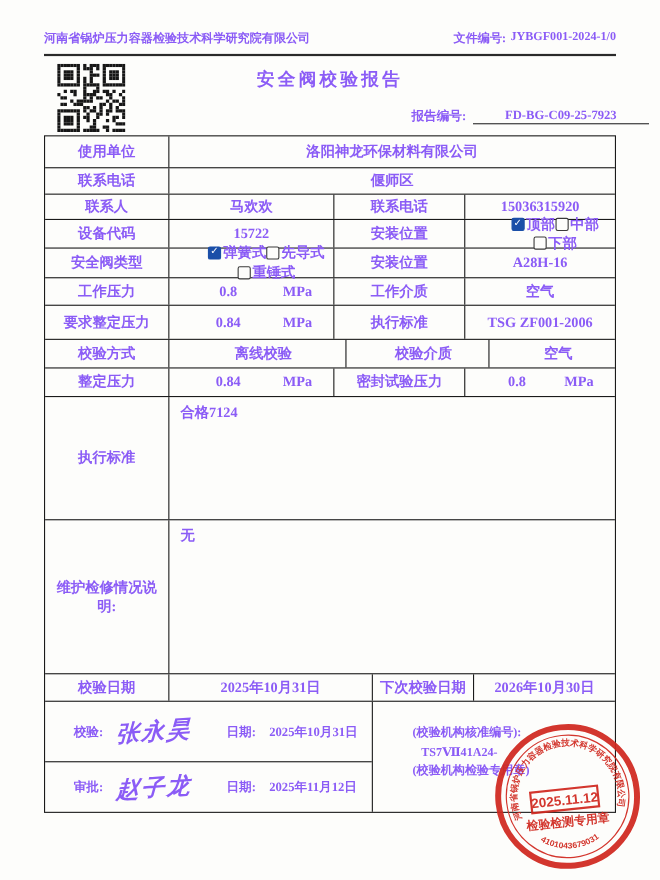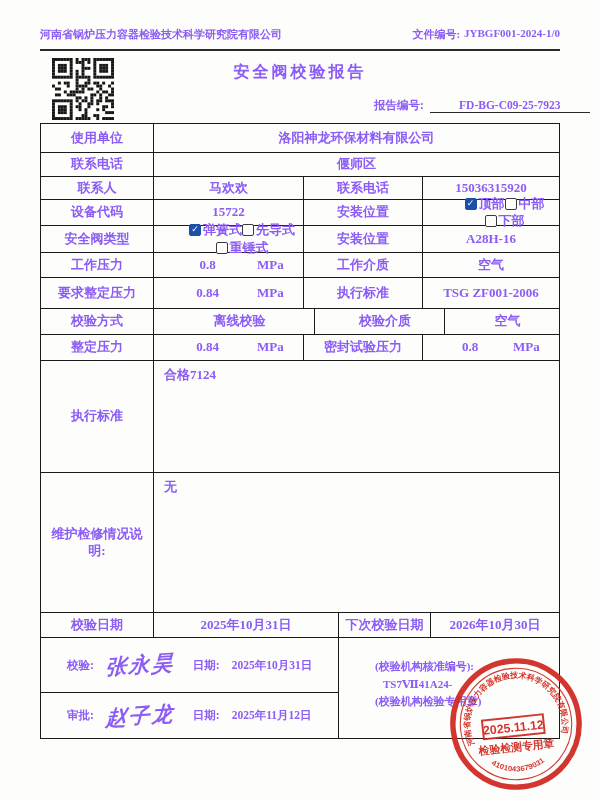--- a/index.html
+++ b/index.html
@@ -48,21 +48,21 @@
   .btm{display:flex;height:100px;box-sizing:border-box;}
   .btm-left{width:298px;flex:none;border-right:1.4px solid #1a1a1a;display:flex;
             flex-direction:column;box-sizing:border-box;}
   .sigrow{display:flex;align-items:center;padding-left:26px;gap:8px;font-size:11.5px;
           font-weight:bold;box-sizing:border-box;}
   .sigrow.first{height:55px;border-bottom:1.4px solid #1a1a1a;}
   .sigrow.second{flex:1;}
   .signature{font-size:21px;font-weight:bold;font-style:italic;letter-spacing:2px;
              transform:rotate(-4deg) skewX(-6deg);display:inline-block;min-width:76px;
              text-align:center;}
-  .datewrap{display:flex;gap:12px;margin-left:7px;}
+  .datewrap{display:flex;gap:12px;margin-left:20px;}
   .orgcell{flex:1;padding:20px 0 0 36px;font-size:11px;font-weight:bold;line-height:1.6;
            text-align:left;box-sizing:border-box;}
   .orgcell .l2{padding-left:8px;}
   
   .b1{width:113px;flex:none;}
   .b2{width:185px;flex:none;}
   .b3{width:92px;flex:none;}
   .b4{flex:1;}
   
   .stamp{position:absolute;left:447px;top:655px;width:138px;height:138px;

